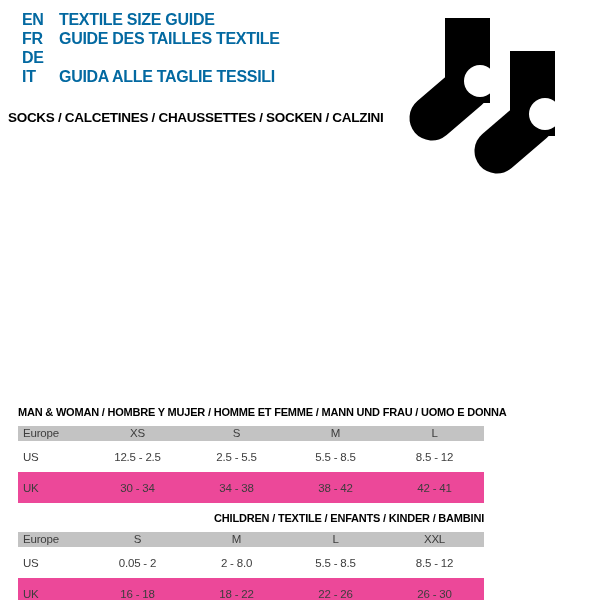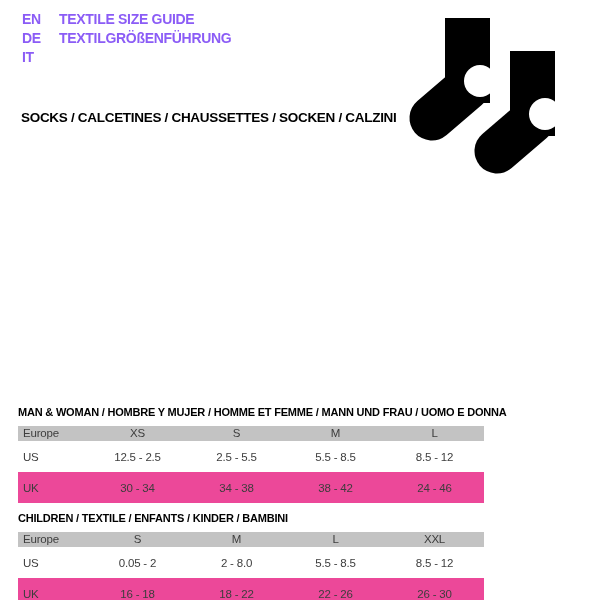--- a/index.html
+++ b/index.html
@@ -18,32 +18,32 @@
 
   
   .lang-block {
     position: absolute;
     left: 22px;
     top: 10px;
   }
   .lang-row {
     display: flex;
     line-height: 19px;
-    font-size: 14px;
+    font-size: 16px;
     font-weight: bold;
-    color: #8b5cf6;
+    color: #0369a1;
     letter-spacing: -0.3px;
   }
   .lang-code {
     width: 37px;
     flex: 0 0 37px;
   }
   .category-line {
     position: absolute;
-    left: 21px;
+    left: 8px;
     top: 110px;
     font-size: 13.5px;
     font-weight: bold;
     color: #000000;
     letter-spacing: -0.3px;
     white-space: nowrap;
   }
 
   
   .socks-svg {
@@ -61,20 +61,21 @@
   .table-section.first  { top: 406px; }
   .table-section.second { top: 512px; }
 
   .table-title {
     font-size: 11px;
     font-weight: bold;
     color: #000000;
     letter-spacing: -0.2px;
     white-space: nowrap;
     margin-bottom: 8px;
+    text-align: right;
   }
   table.size-table {
     border-collapse: collapse;
     width: 466px;
     table-layout: fixed;
     font-size: 11.5px;
     color: #3d3d3d;
     letter-spacing: -0.2px;
   }
   table.size-table col.c-label { width: 70px; }
@@ -100,25 +101,29 @@
 </style>
 </head>
 <body>
 
 <div class="lang-block">
   <div class="lang-row">
     <span class="lang-code">EN</span>
     <span class="lang-label">TEXTILE SIZE GUIDE</span>
   </div>
   <div class="lang-row">
+    <span class="lang-code">FR</span>
+    <span class="lang-label">GUIDE DES TAILLES TEXTILE</span>
+  </div>
+  <div class="lang-row">
     <span class="lang-code">DE</span>
-    <span class="lang-label">TEXTILGRÖßENFÜHRUNG</span>
   </div>
   <div class="lang-row">
     <span class="lang-code">IT</span>
+    <span class="lang-label">GUIDA ALLE TAGLIE TESSILI</span>
   </div>
 </div>
 
 <div class="category-line">SOCKS / CALCETINES / CHAUSSETTES / SOCKEN / CALZINI</div>
 
 <svg class="socks-svg" width="168" height="168" viewBox="0 0 168 168" aria-hidden="true">
   <g transform="translate(8,6)">
     <rect x="37" y="0" width="45" height="85" fill="#000000"></rect>
     <line x1="59" y1="70" x2="24" y2="100" stroke-width="45" stroke-linecap="round" stroke="#000000"></line>
     <circle cx="72" cy="63" r="16" fill="#ffffff"></circle>
@@ -153,21 +158,21 @@
         <td>12.5 - 2.5</td>
         <td>2.5 - 5.5</td>
         <td>5.5 - 8.5</td>
         <td>8.5 - 12</td>
       </tr>
       <tr class="row-uk">
         <td>UK</td>
         <td>30 - 34</td>
         <td>34 - 38</td>
         <td>38 - 42</td>
-        <td>24 - 46</td>
+        <td>42 - 41</td>
       </tr>
     </tbody>
   </table>
 </div>
 
 <div class="table-section second">
   <div class="table-title">CHILDREN / TEXTILE / ENFANTS / KINDER / BAMBINI</div>
   <table class="size-table">
     <colgroup>
       <col class="c-label">

